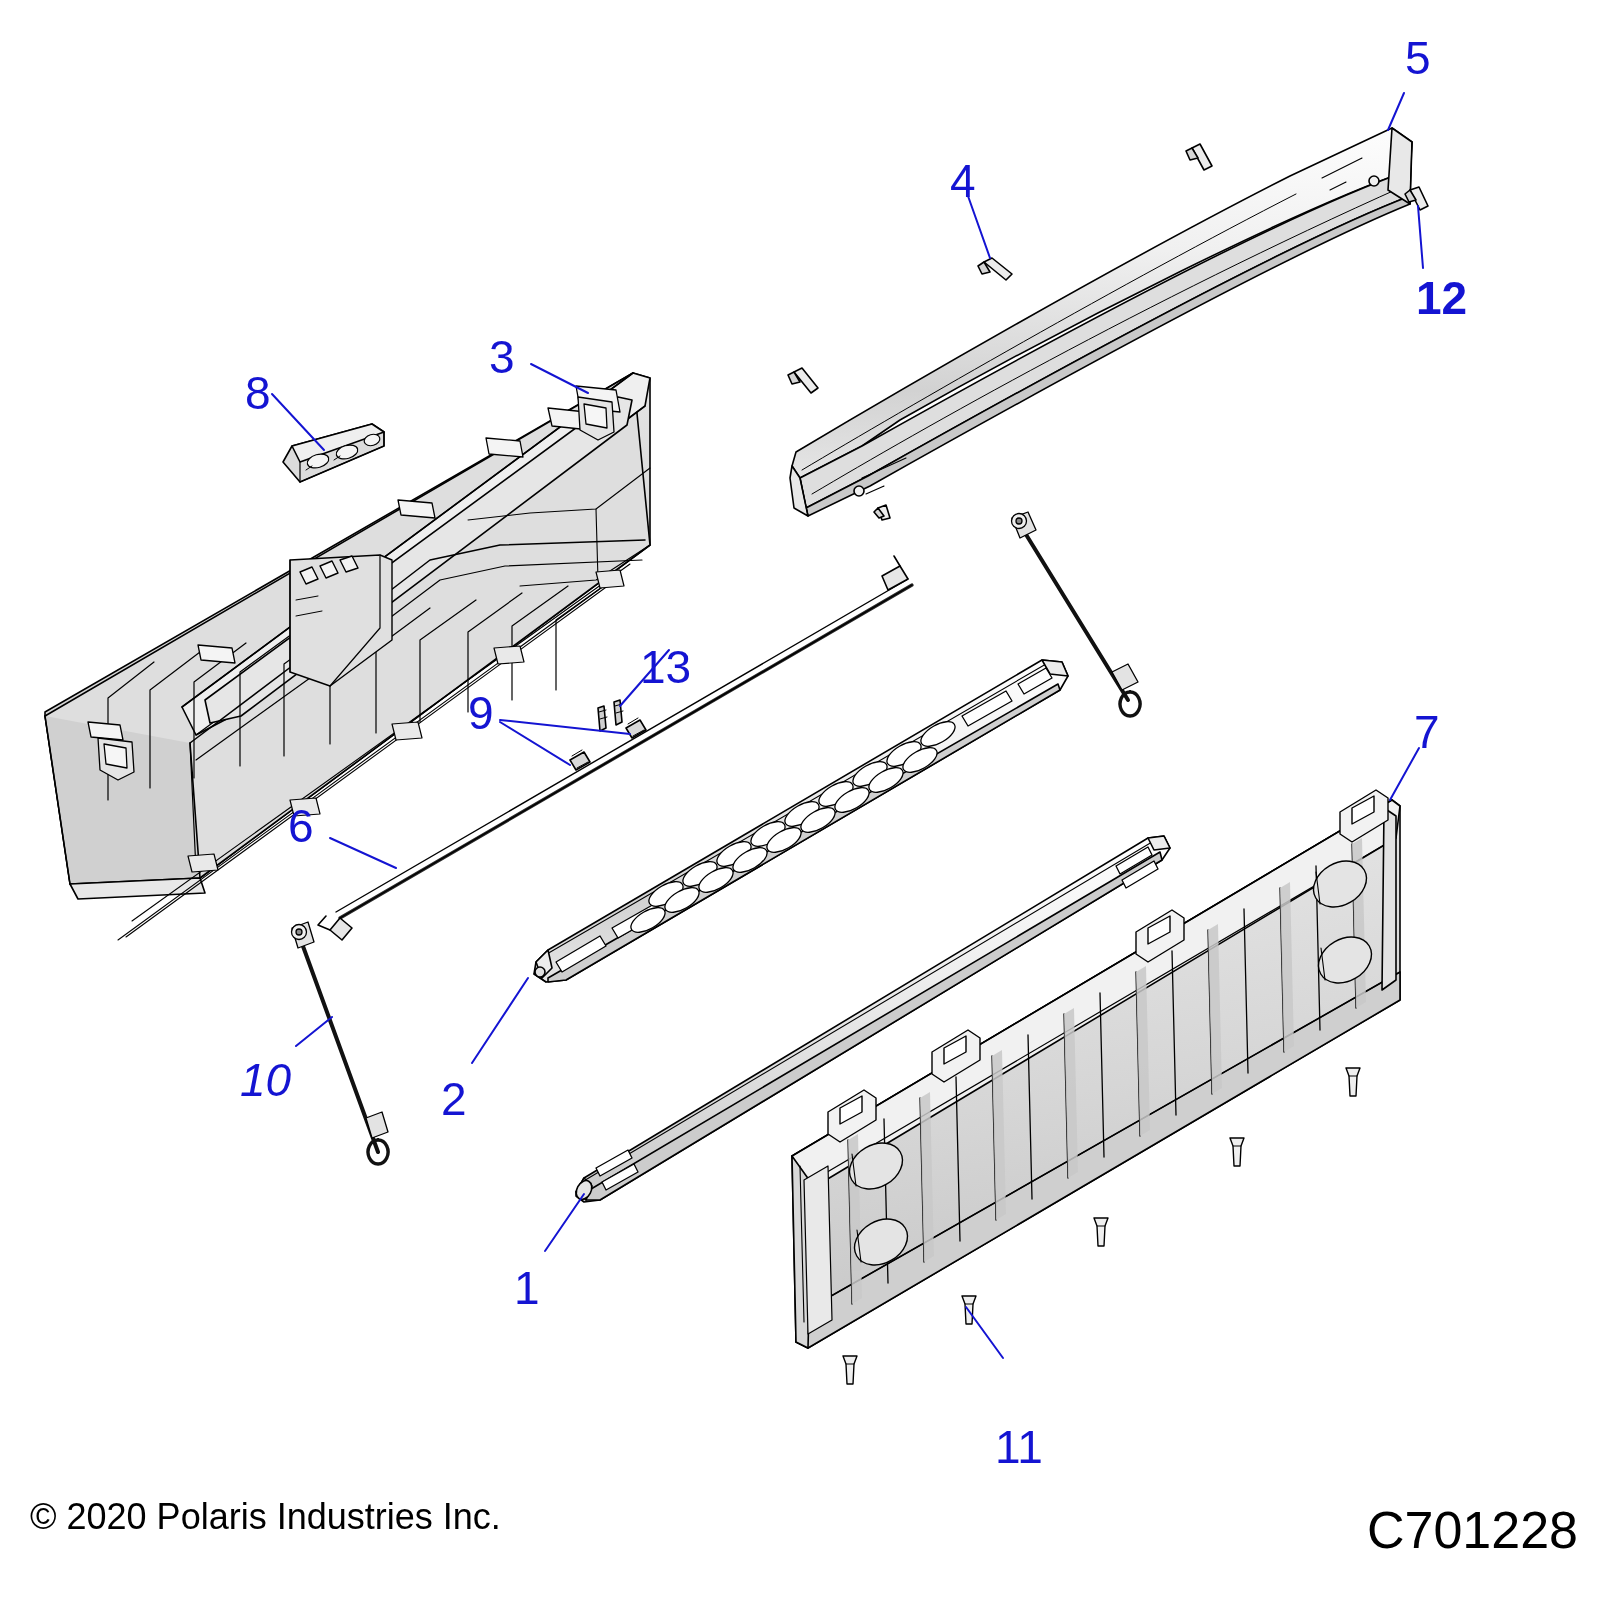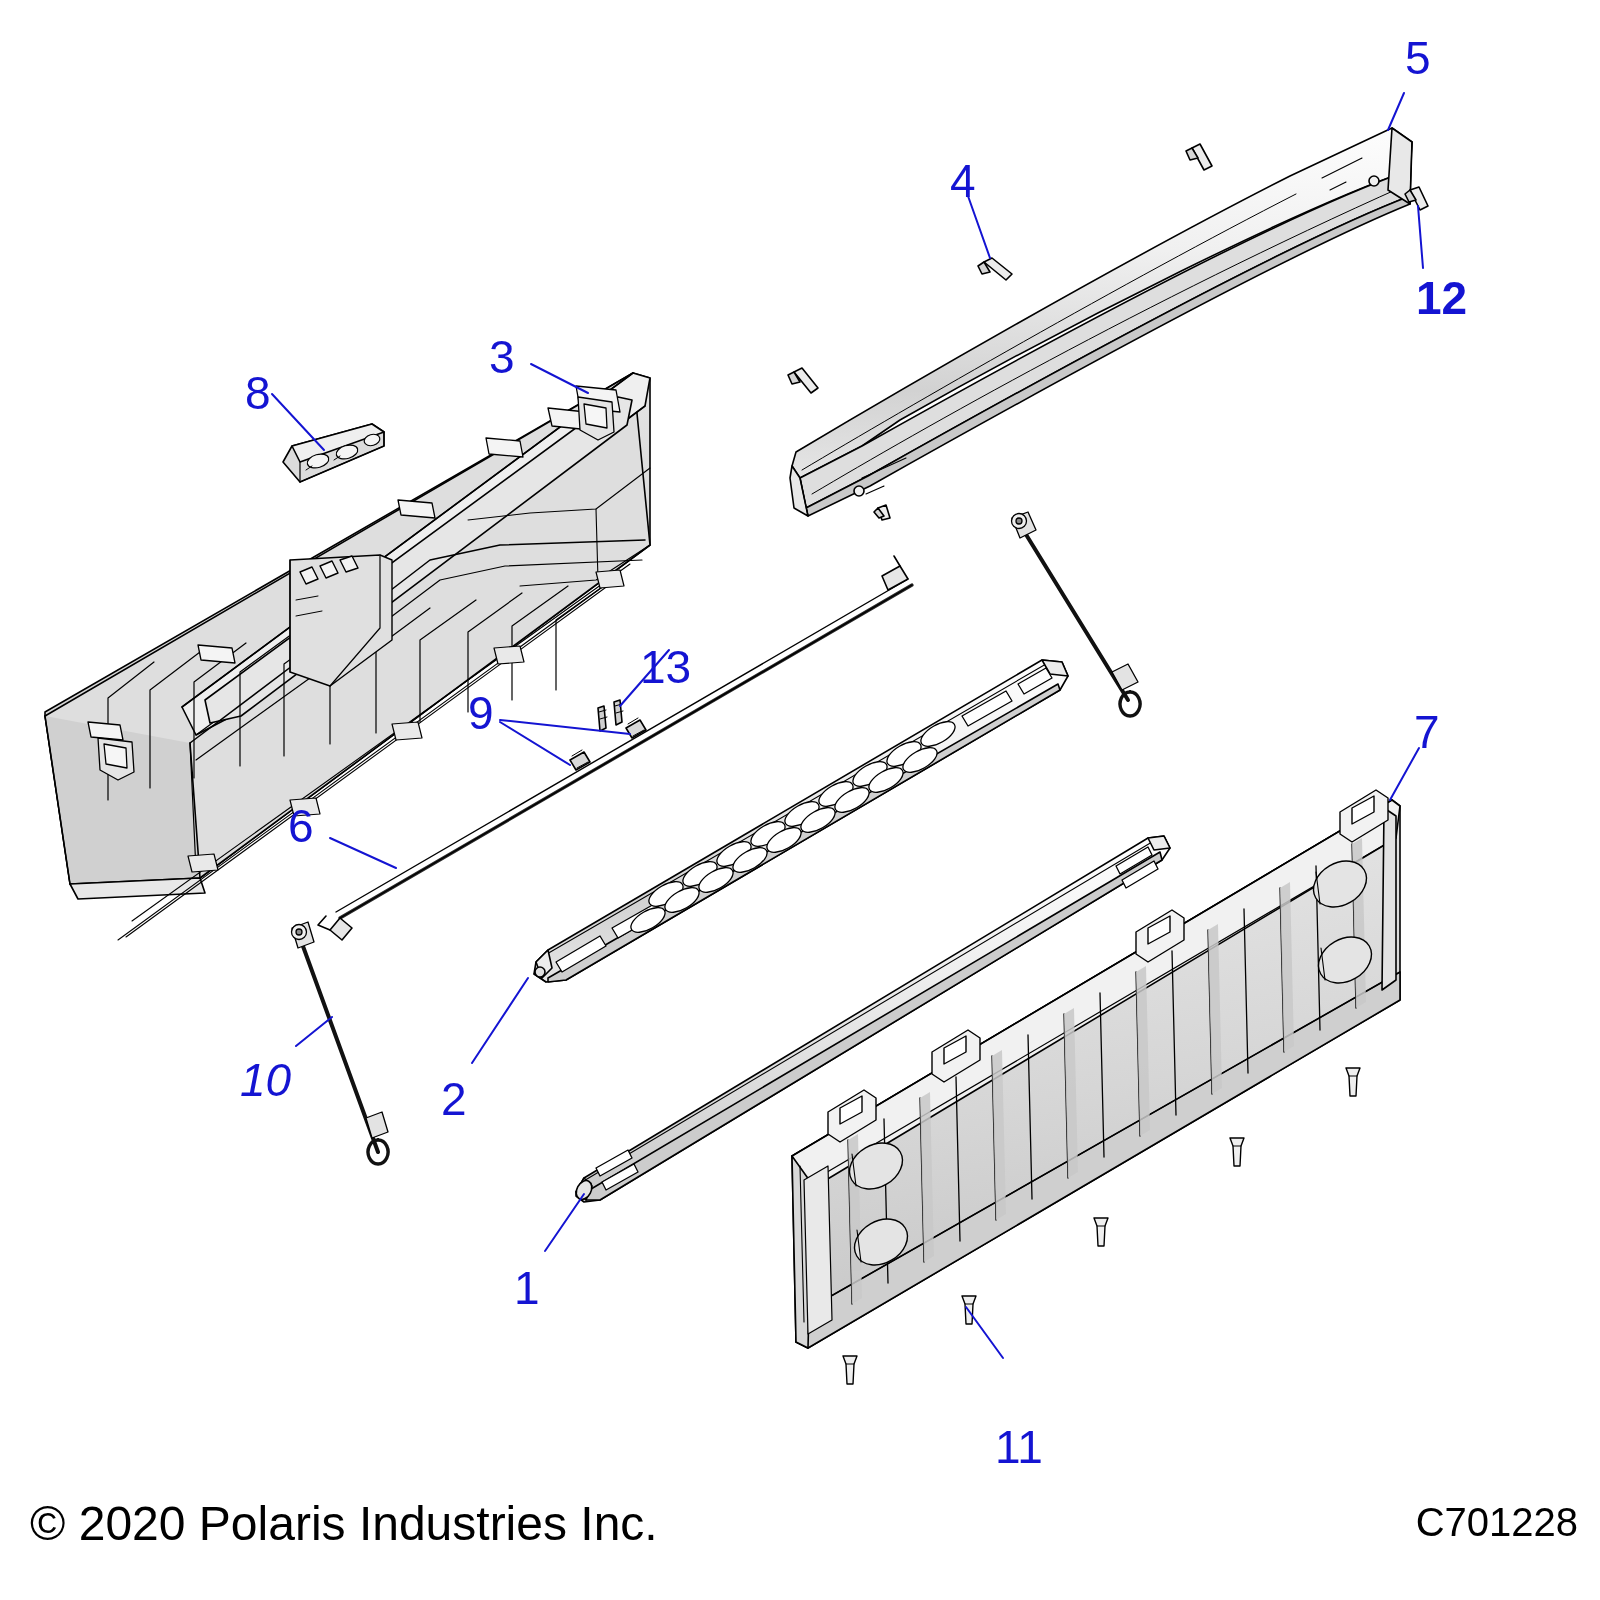--- a/index.html
+++ b/index.html
@@ -14,29 +14,29 @@
     font-weight:400;
     line-height:46px;
     letter-spacing:0px;
     white-space:nowrap;
     user-select:none;
   }
   .copyright{
     position:absolute;
     left:30px; top:1496px;
     font-family:"Liberation Sans",sans-serif;
-    font-size:48px;
+    font-size:36px;
     color:#000;
     white-space:nowrap;
   }
   .drawingno{
     position:absolute;
     right:22px; top:1500px;
     font-family:"Liberation Sans",sans-serif;
-    font-size:40px;
+    font-size:52px;
     color:#000;
     white-space:nowrap;
   }
 </style>
 </head>
 <body>
 
 <div id="sheet">
 
 <svg id="drawing" viewBox="0 0 1600 1600" xmlns="http://www.w3.org/2000/svg">

